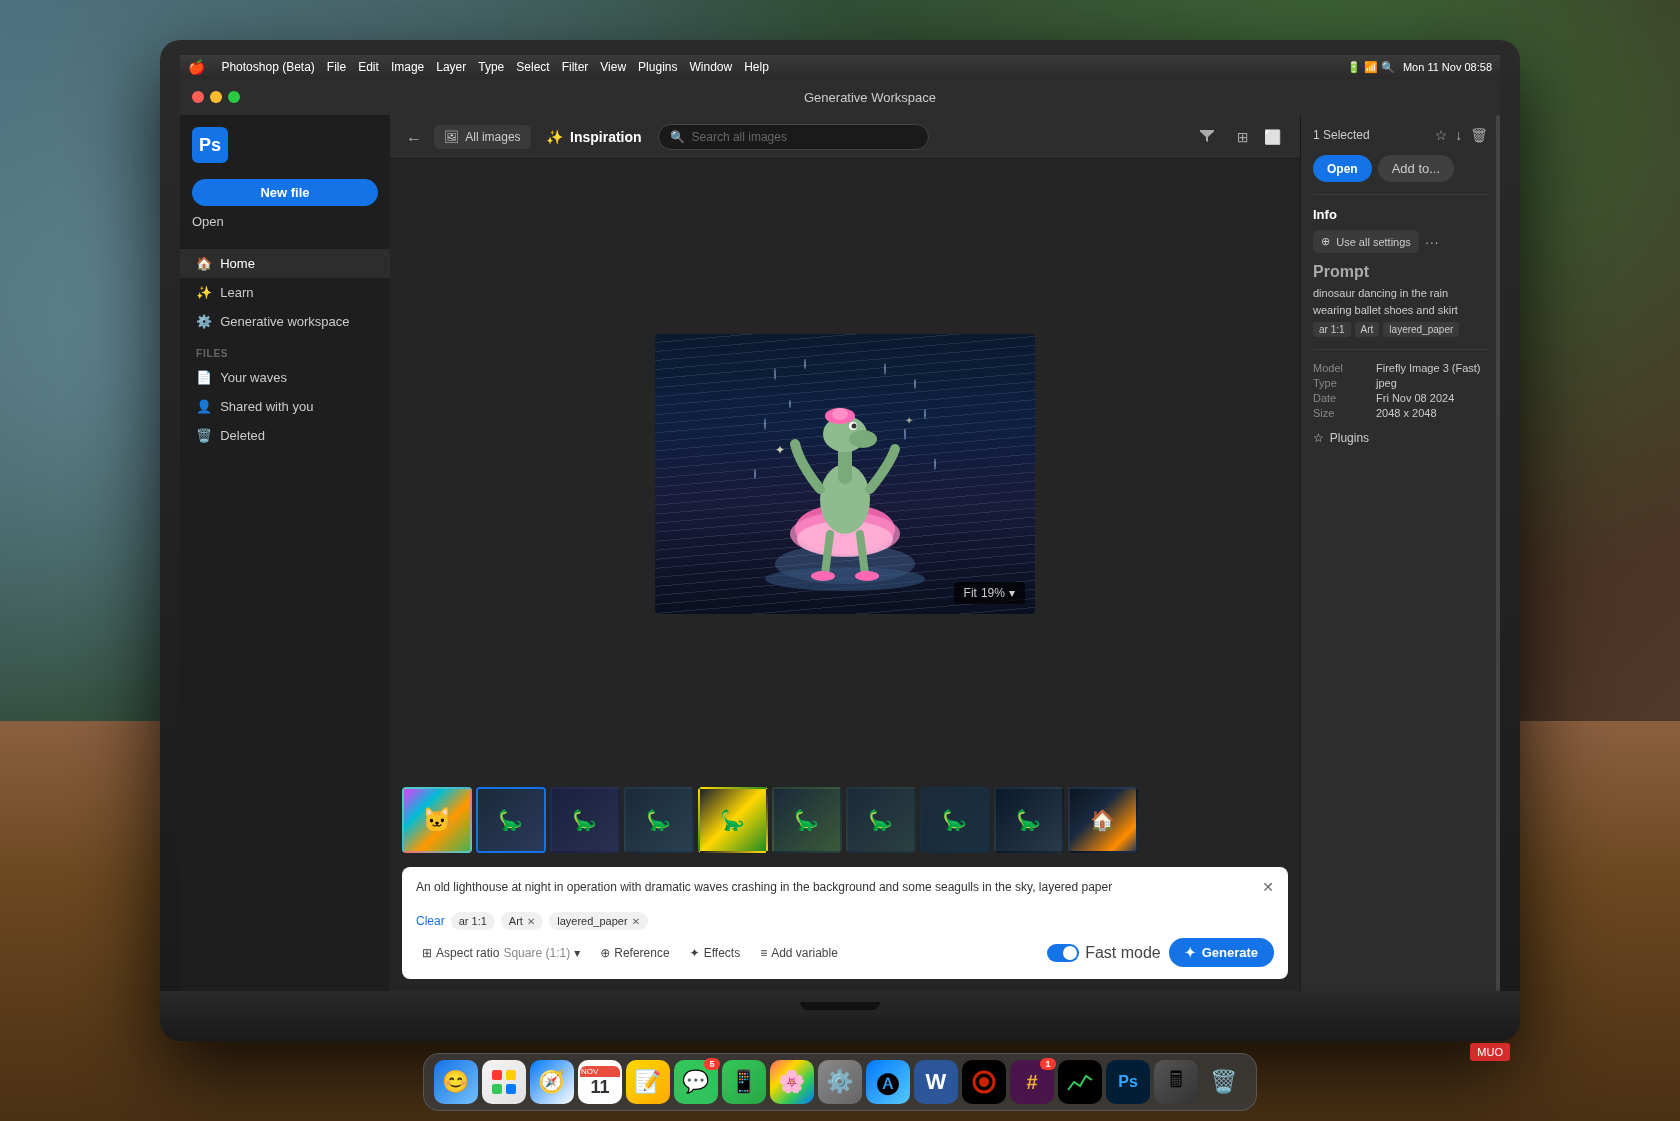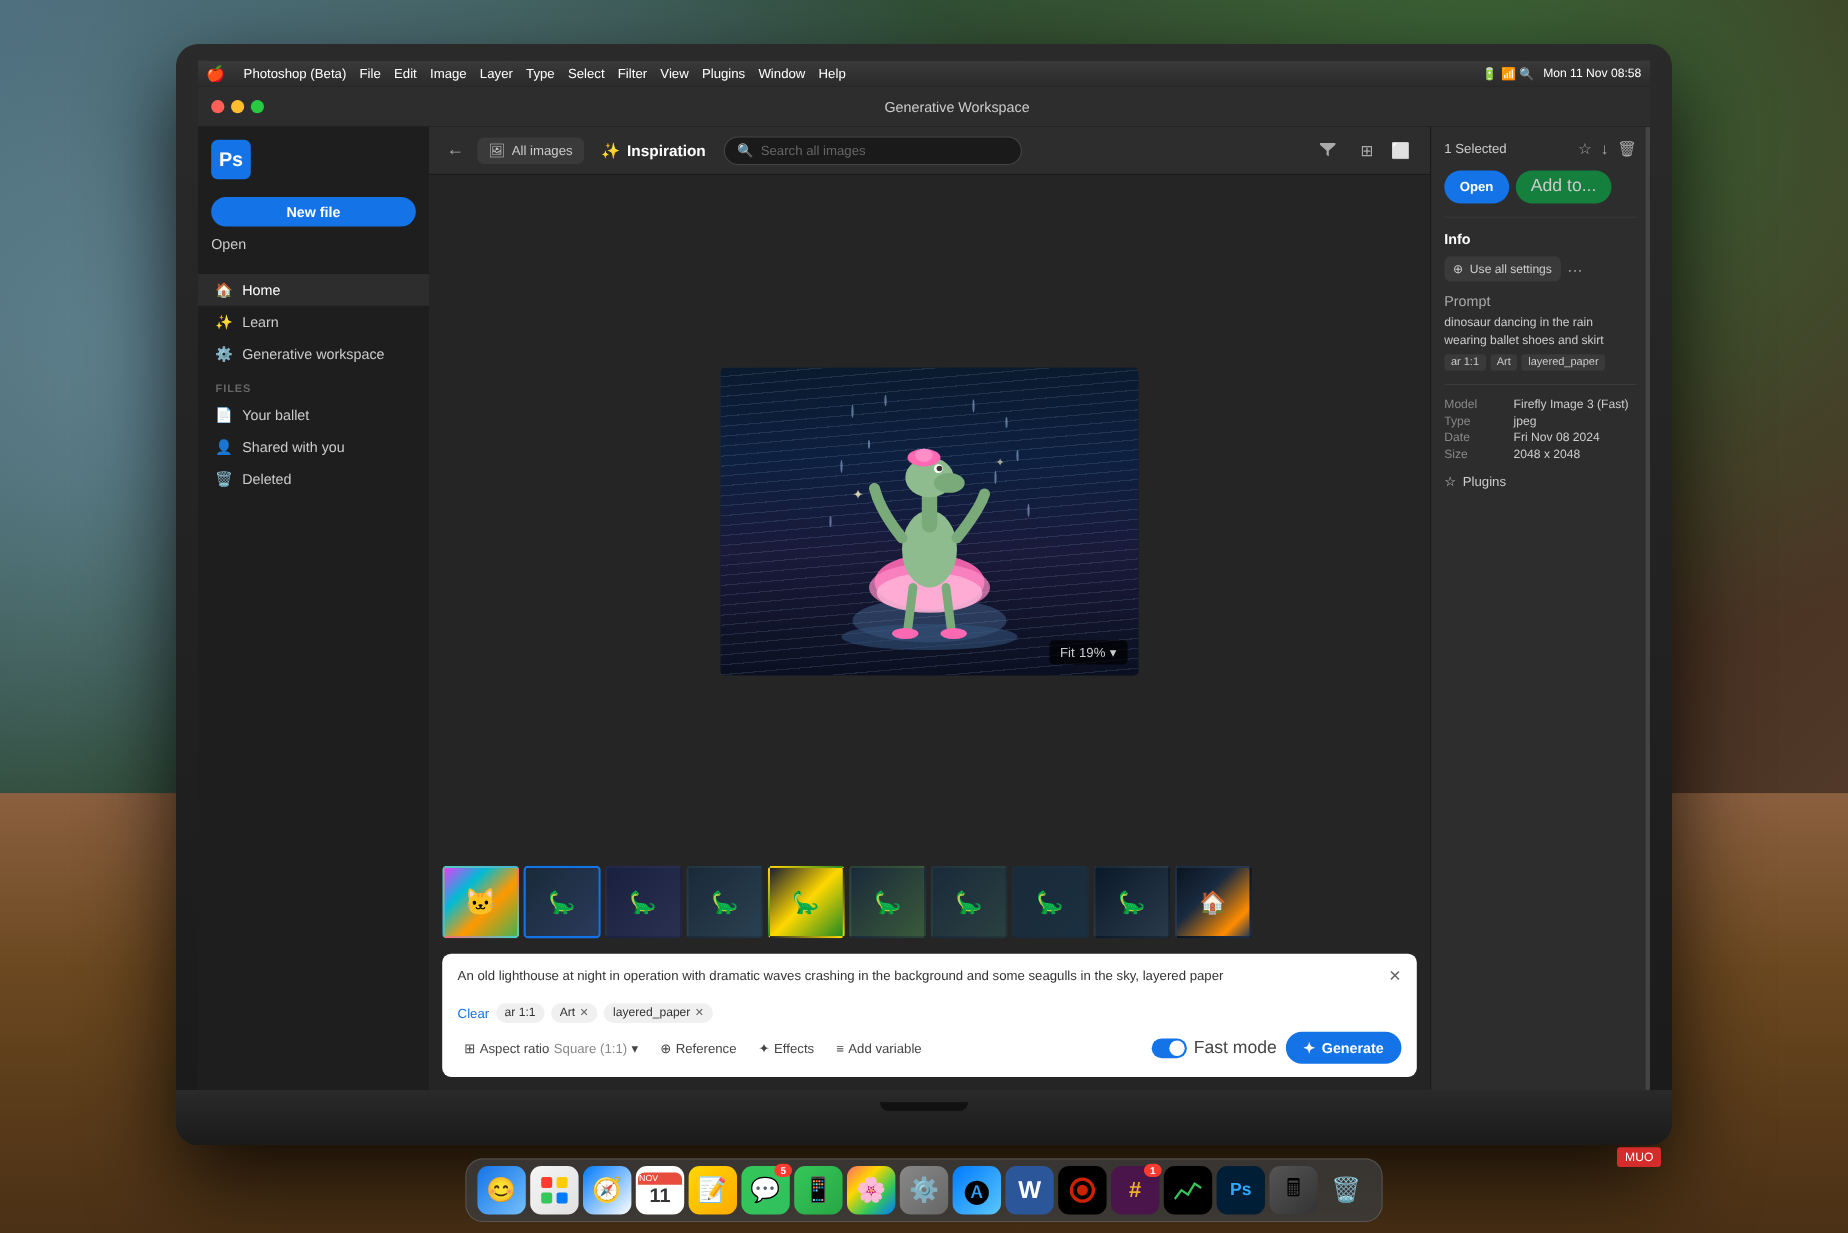--- a/index.html
+++ b/index.html
@@ -479,26 +479,26 @@
       background: #1473e6;
       color: #fff;
       border: none;
       border-radius: 16px;
       padding: 6px 14px;
       font-size: 12px;
       font-weight: 600;
       cursor: pointer;
     }
     .panel-addto-btn {
-      background: #15803d;
+      background: #404040;
       color: #ccc;
       border: none;
       border-radius: 16px;
       padding: 6px 14px;
-      font-size: 16px;
+      font-size: 13px;
       cursor: pointer;
     }
     .panel-btn-row {
       display: flex;
       gap: 6px;
     }
     .panel-section-title {
       color: #fff;
       font-size: 13px;
       font-weight: 600;
@@ -514,22 +514,23 @@
       font-size: 11px;
       cursor: pointer;
     }
     .panel-more {
       color: #aaa;
       font-size: 14px;
       cursor: pointer;
     }
     .panel-label {
       color: #aaa;
-      font-size: 13px;
+      font-size: 16px;
       margin-bottom: 4px;
+      font-weight: bold;
     }
     .panel-value {
       color: #ccc;
       font-size: 11px;
       line-height: 1.5;
     }
     .panel-tags {
       display: flex;
       gap: 4px;
       flex-wrap: wrap;
@@ -729,21 +730,21 @@
           </div>
           <div class="sidebar-nav-item">
             <span>⚙️</span>
             <span>Generative workspace</span>
           </div>
 
           <div class="sidebar-section-label">FILES</div>
 
           <div class="sidebar-nav-item">
             <span>📄</span>
-            <span>Your ballet</span>
+            <span>Your waves</span>
           </div>
           <div class="sidebar-nav-item">
             <span>👤</span>
             <span>Shared with you</span>
           </div>
           <div class="sidebar-nav-item">
             <span>🗑️</span>
             <span>Deleted</span>
           </div>
         </div>

